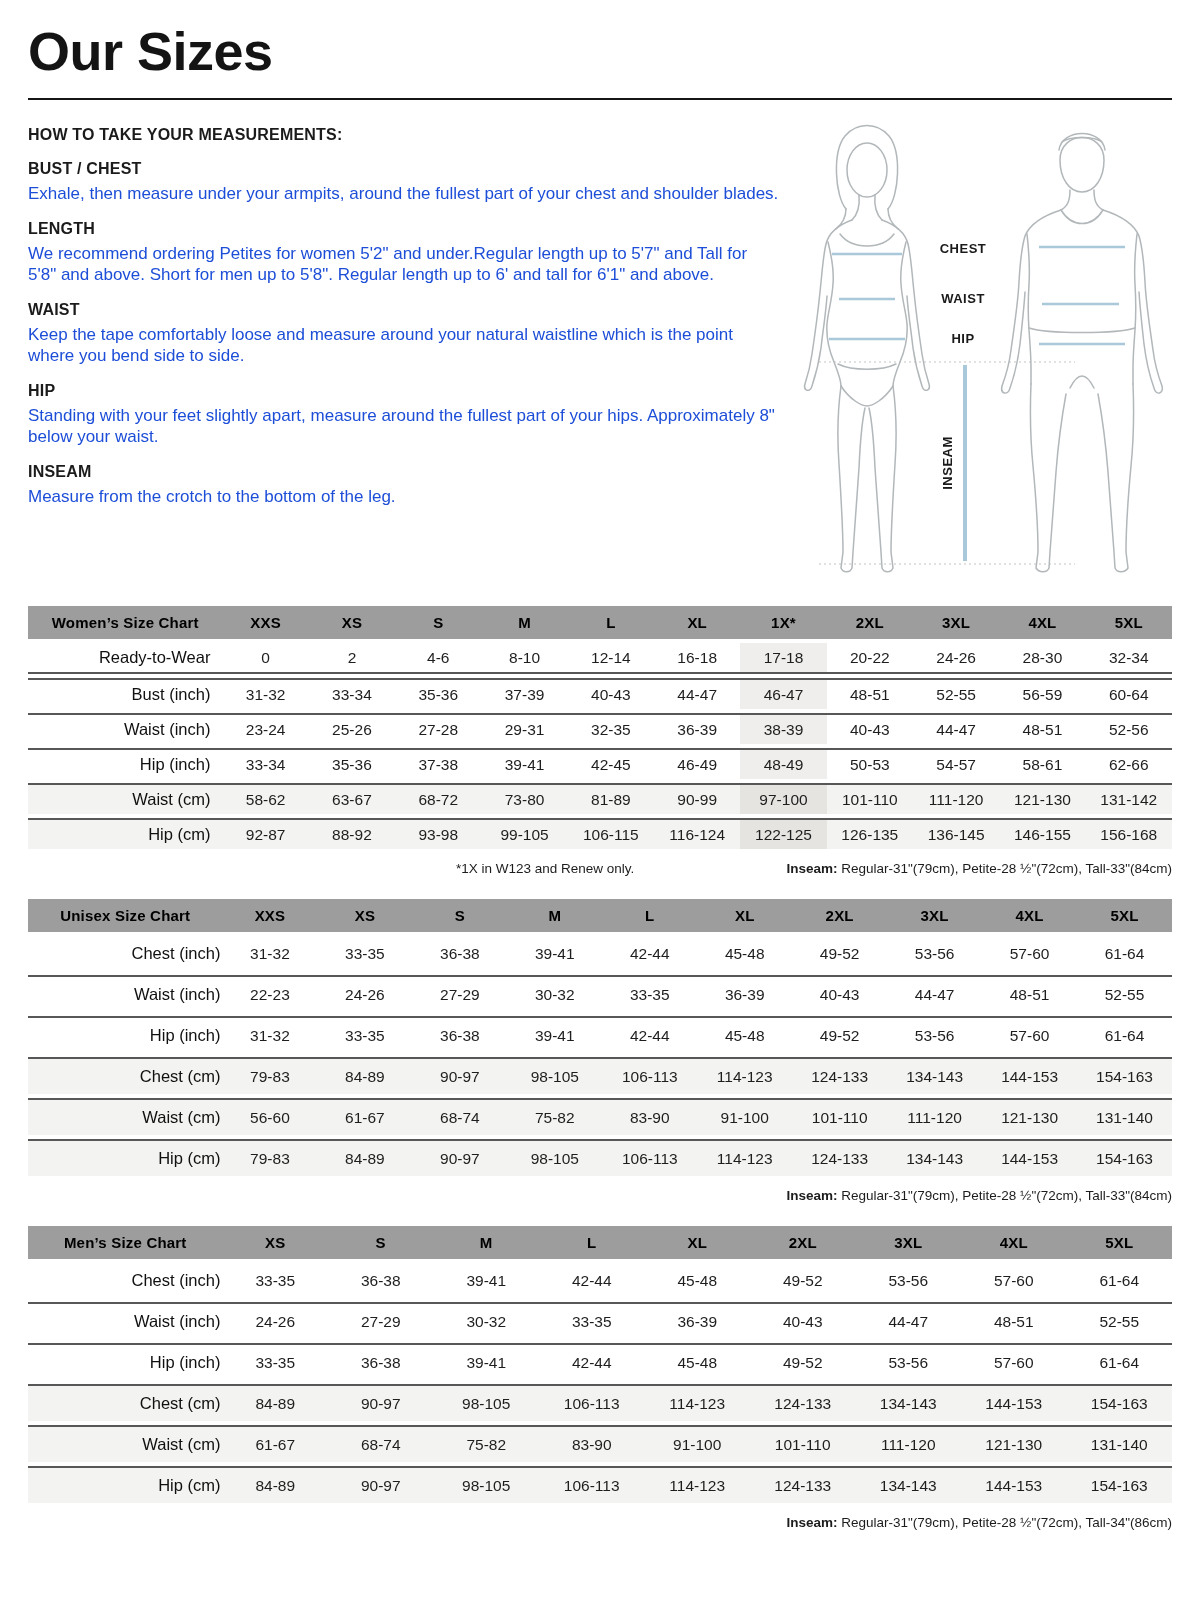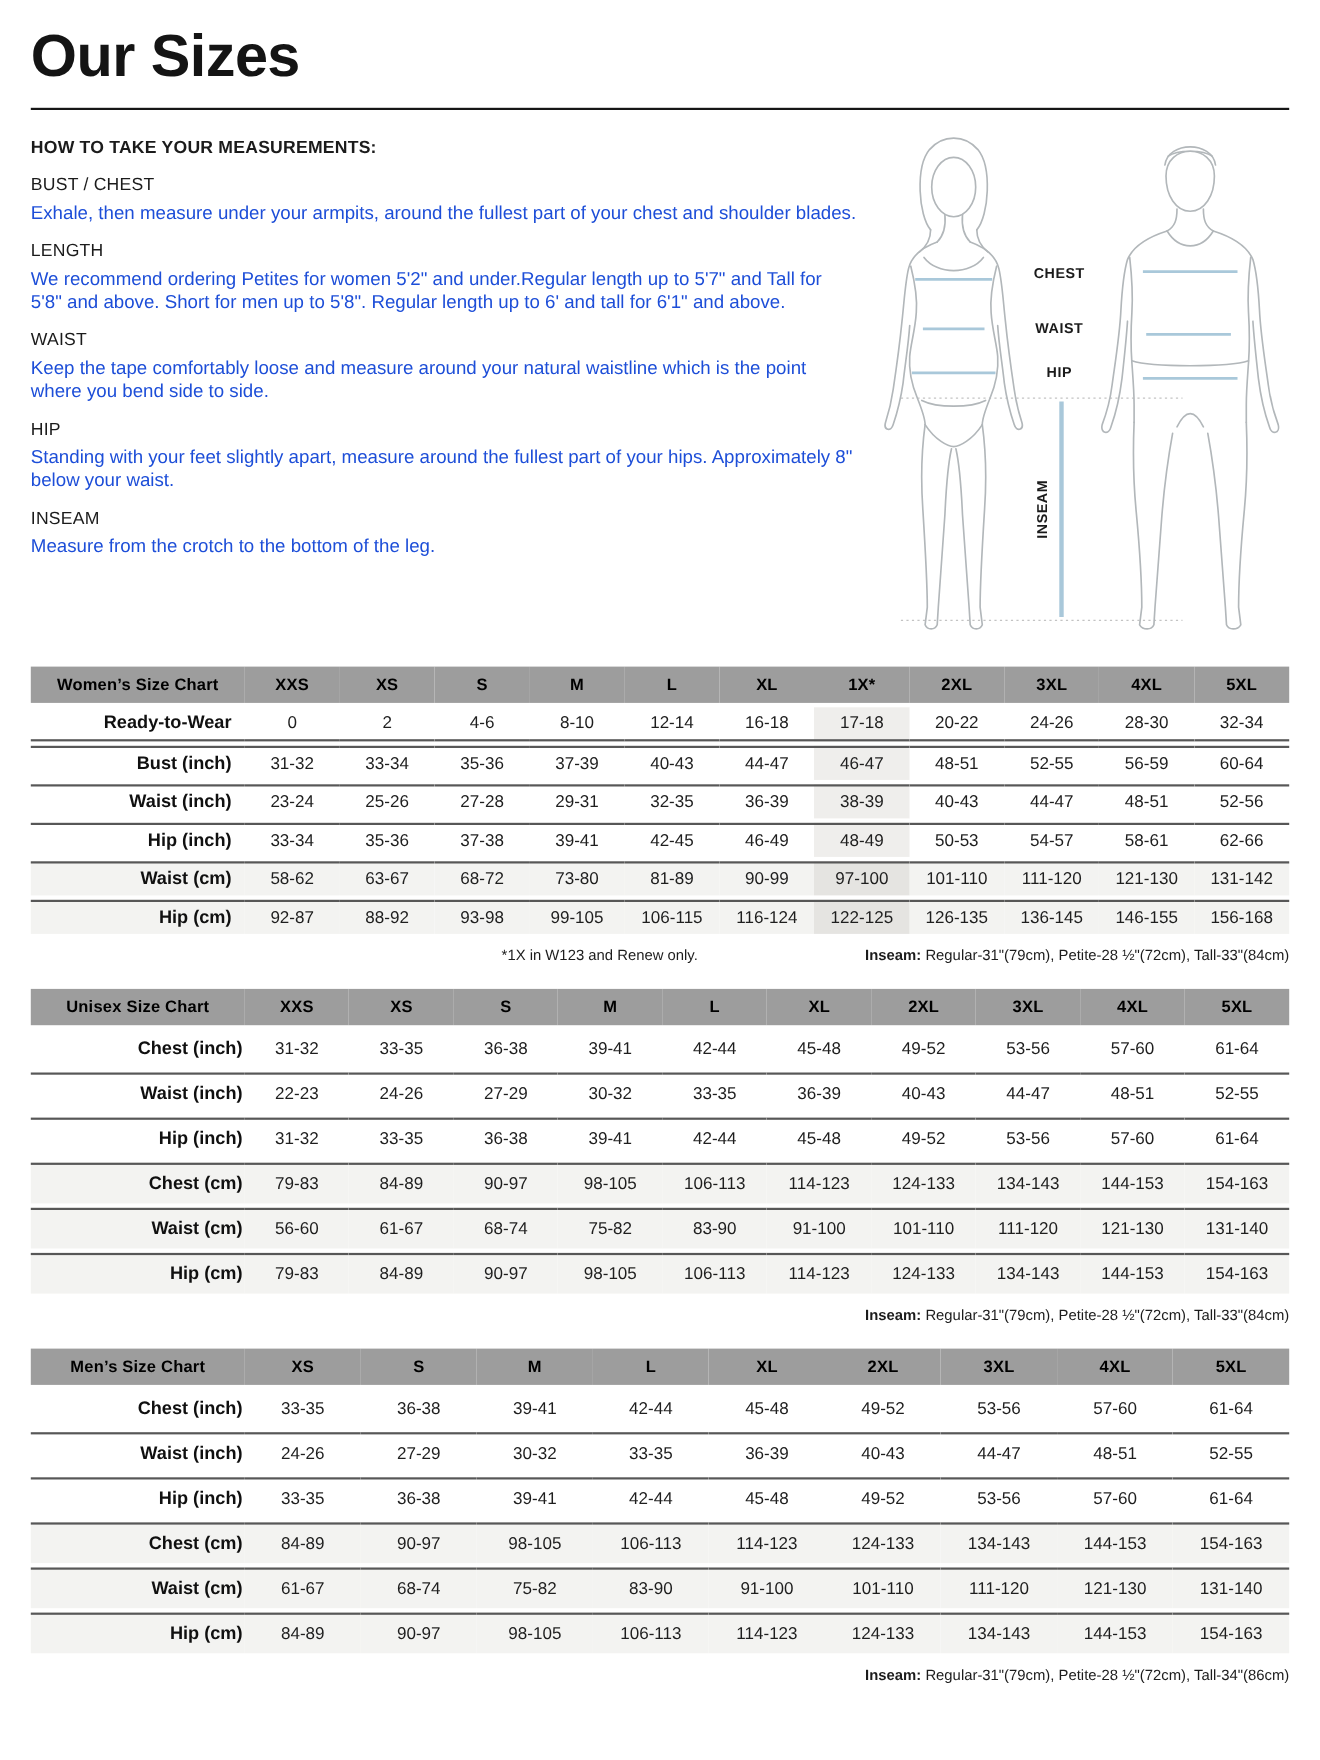--- a/index.html
+++ b/index.html
@@ -15,21 +15,21 @@
     font-size: 54px; font-weight: 800; letter-spacing: -0.5px;
     color: #141414; margin: 20px 0 16px;
   }
   .title-rule { border: none; border-top: 2.5px solid #161616; margin: 0 0 14px; }
 
   
   .columns { display: flex; align-items: flex-start; }
   .instructions { width: 752px; }
   .howto-heading { font-size: 16px; font-weight: 700; color: #1b1b1b; margin: 12px 0 2px; letter-spacing: .2px; }
   .section { margin-top: 16px; }
-  .section h3 { font-size: 16px; font-weight: 400; color: #1b1b1b; margin-bottom: 5px; letter-spacing: .2px; }
+  .section h3 { font-size: 16px; font-weight: 700; color: #1b1b1b; margin-bottom: 5px; letter-spacing: .2px; }
   .section p { font-size: 17px; color: #1d4ed8; line-height: 21px; }
   .diagram { flex: 1; display: flex; justify-content: flex-end; }
   .diagram svg { display: block; margin-top: 2px; }
   .fig-label { font-size: 13px; font-weight: 700; fill: #1a1a1a; letter-spacing: .5px; }
 
   
   table.size-table {
     width: 100%; table-layout: fixed;
     border-collapse: separate; border-spacing: 0 4px;
     margin-top: 14px;
@@ -38,21 +38,21 @@
     background: #9d9d9d; color: #000000; font-size: 15px; font-weight: 700;
     height: 33px; padding: 0 2px; text-align: center; letter-spacing: .2px;
   }
   table.size-table th.tlabel { width: 17%; }
   table.size-table tbody td {
     text-align: center; font-size: 15.5px; color: #1e1e1e;
     padding: 5px 2px; background: #ffffff;
   }
   table.size-table.roomy tbody td { padding: 8px 2px; }
   table.size-table td.rlabel {
-    text-align: right; padding-right: 12px; font-weight: 700;
+    text-align: right; padding-right: 12px; font-weight: 400;
     font-size: 16.5px; color: #101010;
   }
   table.size-table tbody tr:not(.r0) td { border-top: 2px solid #575757; }
   table.size-table tbody tr.divider-below td { border-bottom: 2px solid #575757; }
   table.size-table tbody tr.shade td { background: #f3f3f1; }
   table.size-table tbody td.hl { background: #efeeec; }
   table.size-table tbody tr.shade td.hl { background: #e5e4e1; }
 
   
   .foot { position: relative; height: 18px; margin: 8px 0 16px; font-size: 13.5px; color: #1c1c1c; }

